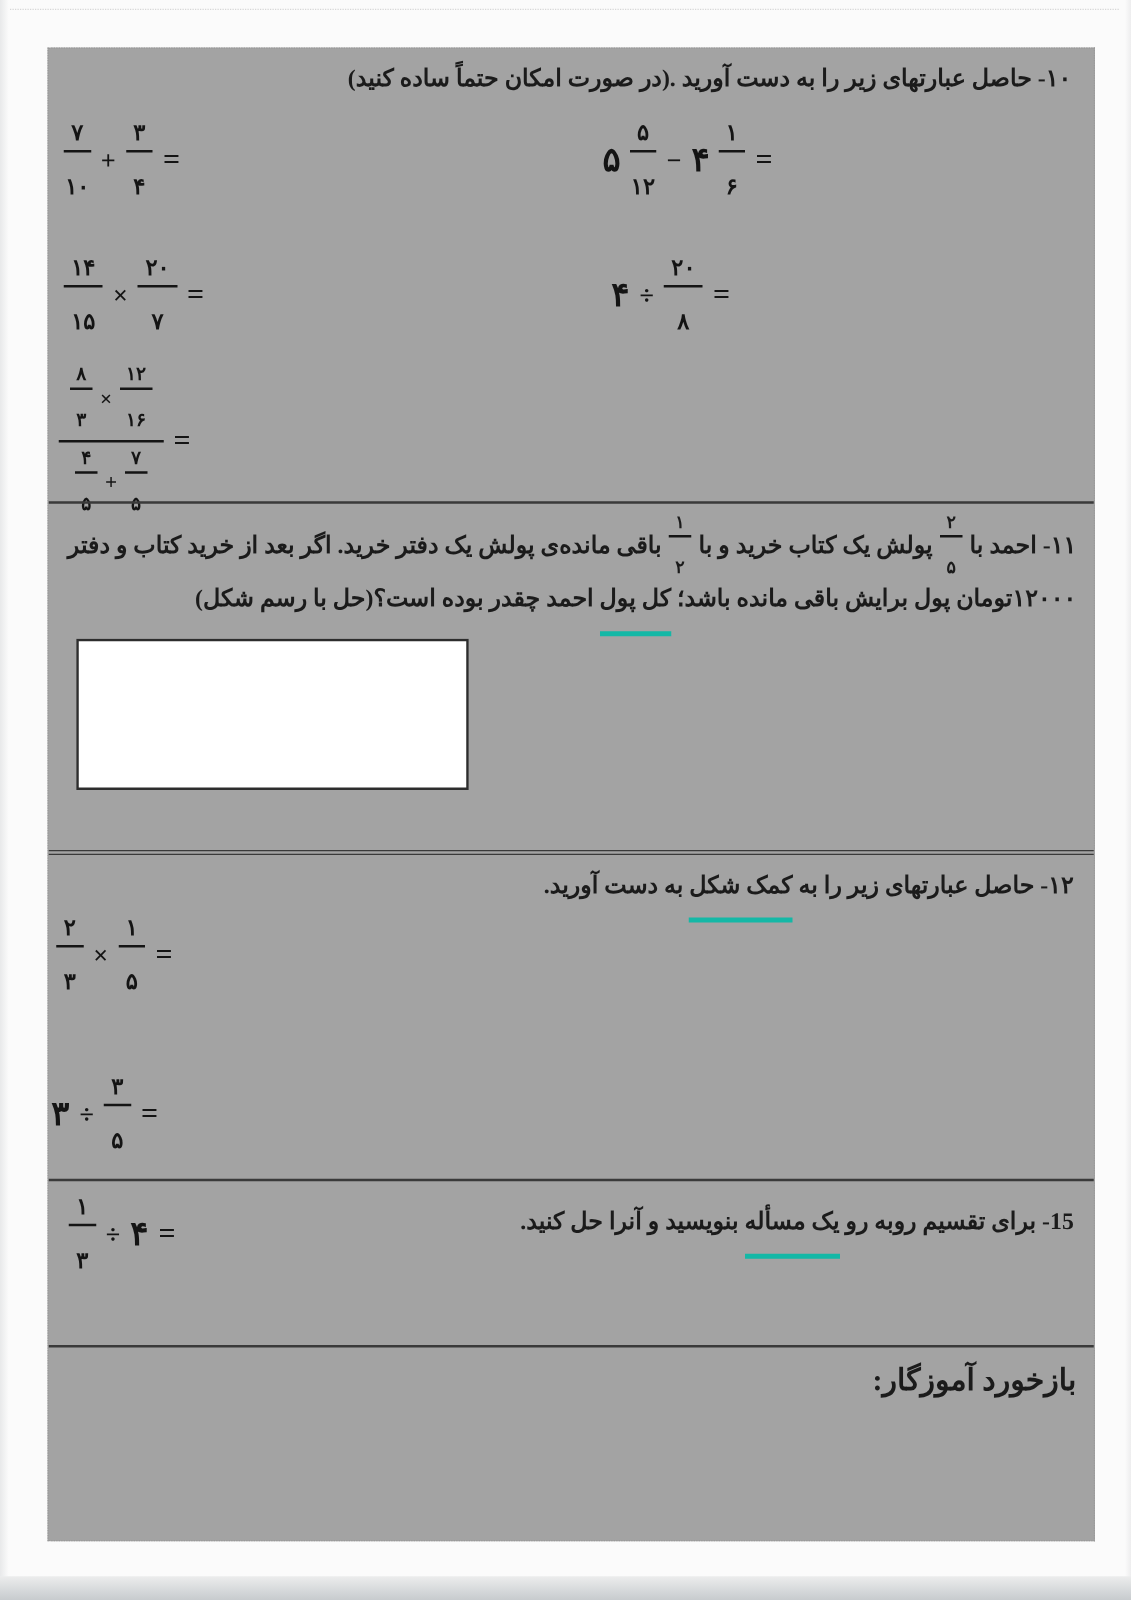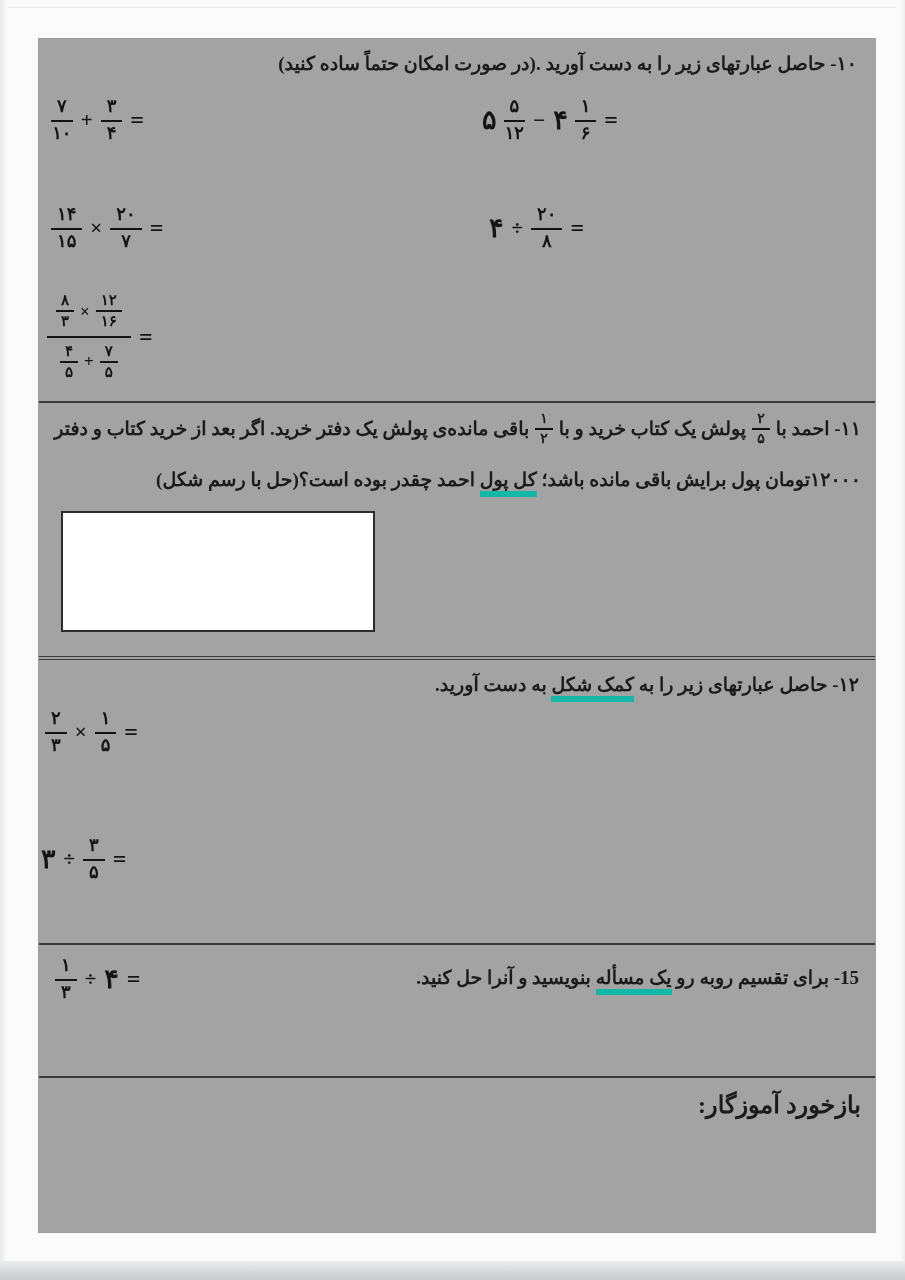--- a/index.html
+++ b/index.html
@@ -16,38 +16,38 @@
   .top-edge{position:absolute;left:8px;right:10px;top:7px;border-top:1px dotted #d7d7d7;}
   .bottom-bar{position:absolute;left:0;right:0;top:1261px;height:19px;
     background:linear-gradient(#eceded,#c7cbce);}
   .sheet-frame{
     position:absolute;left:38px;top:38px;width:838px;height:1195px;
     box-sizing:border-box;border:1px dotted #999;background:#a3a3a3;font-family:Liberation Serif, serif;
   }
   .section{position:absolute;left:0;right:0;box-sizing:border-box;}
   #s10{top:0;height:362px;}
   #s11{top:362px;height:261px;border-top:2.5px solid #3a3a3a;}
-  #s12{top:617px;height:280px;border-top:4px double #3a3a3a;}
+  #s12{top:641px;height:280px;border-top:4px double #3a3a3a;}
   #s13{top:904px;height:133px;border-top:2px solid #3a3a3a;}
   #sfb{top:1037px;height:158px;border-top:2px solid #3a3a3a;}
 
   .rtl-line{
     position:absolute;direction:rtl;text-align:right;
     font-weight:bold;font-size:19px;line-height:1.6;white-space:nowrap;color:#1b1b1b;
   }
   .rtl-flex{display:flex;align-items:center;gap:6px;}
-  .u{border-bottom:6px solid #14b8a6;padding-bottom:1px;}
+  .u{border-bottom:4px solid #14b8a6;padding-bottom:15px;}
 
   .math{
     position:absolute;display:flex;align-items:center;gap:7px;
     direction:ltr;font-weight:bold;color:#141414;
   }
   .frac{display:inline-flex;flex-direction:column;text-align:center;}
   .frac .fn{border-bottom:2.2px solid #141414;padding:0 6px 2px;}
-  .frac .fd{padding-top:1px;}
+  .frac .fd{padding-top:1px;margin-top:16px;}
   .frac .fn,.frac .fd{font-size:18px;line-height:1.2;}
   .num{font-size:27px;line-height:1;}
   .op{font-size:21px;line-height:1;margin:0 1px;}
   .op.eq{font-size:24px;}
 
   .cfrac{display:inline-flex;flex-direction:column;text-align:center;}
   .cfrac .cnum{display:flex;align-items:center;justify-content:center;gap:5px;
     border-bottom:2.6px solid #141414;padding:0 9px 5px;}
   .cfrac .cden{display:flex;align-items:center;justify-content:center;gap:5px;padding-top:5px;}
   .cfrac .frac .fn,.cfrac .frac .fd{font-size:15px;line-height:1.15;}

